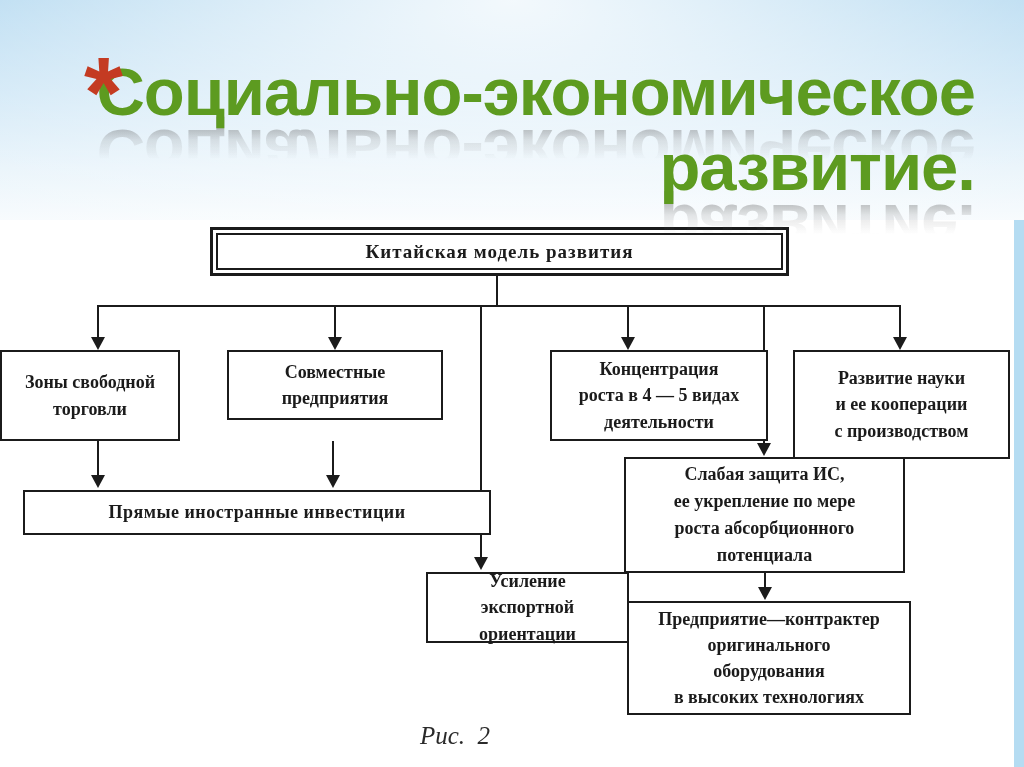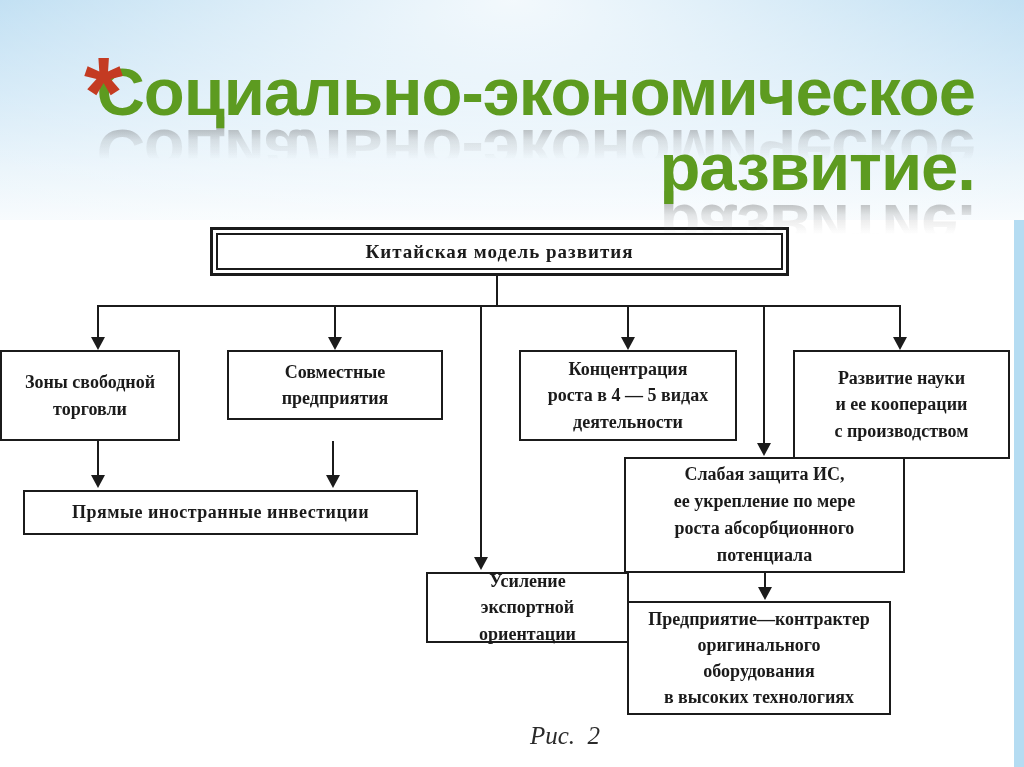--- a/index.html
+++ b/index.html
@@ -32,21 +32,21 @@
     font-size:18px;line-height:1.45;white-space:pre-line;}
   .dbl{position:absolute;box-sizing:border-box;border:3px solid #1b1b1b;background:#ffffff;padding:3px;}
   .dbl-inner{box-sizing:border-box;border:2px solid #1b1b1b;width:100%;height:100%;
     display:flex;align-items:center;justify-content:center;
     font-family:"Liberation Serif",serif;font-weight:bold;color:#1b1b1b;
     font-size:19px;letter-spacing:1px;}
   .vl{position:absolute;width:2px;background:#1b1b1b;}
   .hl{position:absolute;height:2px;background:#1b1b1b;}
   .ah{position:absolute;width:0;height:0;border-left:7px solid transparent;
     border-right:7px solid transparent;border-top:13px solid #1b1b1b;}
-  .caption{position:absolute;left:420px;top:722px;width:180px;text-align:right;
+  .caption{position:absolute;left:420px;top:722px;width:180px;text-align:left;
     font-family:"Liberation Serif",serif;font-style:italic;font-size:25px;color:#2a2a2a;
     white-space:pre;}
 </style>
 </head>
 <body>
 
 <span class="asterisk" style="color:#c43b22;">*</span>
 
 <div class="title-wrap" style="color:#5d9b20;padding-left:24px;">
   <div class="t-line">
@@ -95,37 +95,37 @@
 
 <div class="vl" style="left:764px;top:570px;height:17px;"></div>
 <div class="ah" style="left:758px;top:587px;"></div>
 
 <div class="box" style="left:0px;top:350px;width:180px;height:91px;">Зоны свободной
 торговли</div>
 
 <div class="box" style="left:227px;top:350px;width:216px;height:70px;">Совместные
 предприятия</div>
 
-<div class="box" style="left:519px;top:350px;width:218px;height:91px;">Концентрация
+<div class="box" style="left:550px;top:350px;width:218px;height:91px;">Концентрация
 роста в 4 — 5 видах
 деятельности</div>
 
 <div class="box" style="left:793px;top:350px;width:217px;height:109px;">Развитие науки
 и ее кооперации
 с производством</div>
 
-<div class="box" style="left:23px;top:490px;width:395px;height:45px;letter-spacing:0.5px;">Прямые иностранные инвестиции</div>
+<div class="box" style="left:23px;top:490px;width:468px;height:45px;letter-spacing:0.5px;">Прямые иностранные инвестиции</div>
 
 <div class="box" style="left:379px;top:572px;width:203px;height:71px;margin-left:47px;">Усиление
 экспортной
 ориентации</div>
 
 <div class="box" style="left:624px;top:457px;width:281px;height:116px;line-height:1.5;">Слабая защита ИС,
 ее укрепление по мере
 роста абсорбционного
 потенциала</div>
 
-<div class="box" style="left:627px;top:601px;width:264px;height:114px;line-height:1.45;">Предприятие—контрактер
+<div class="box" style="left:627px;top:601px;width:284px;height:114px;line-height:1.45;">Предприятие—контрактер
 оригинального
 оборудования
 в высоких технологиях</div>
 
 <div class="caption">Рис.  2</div>
 
 </body></html>

